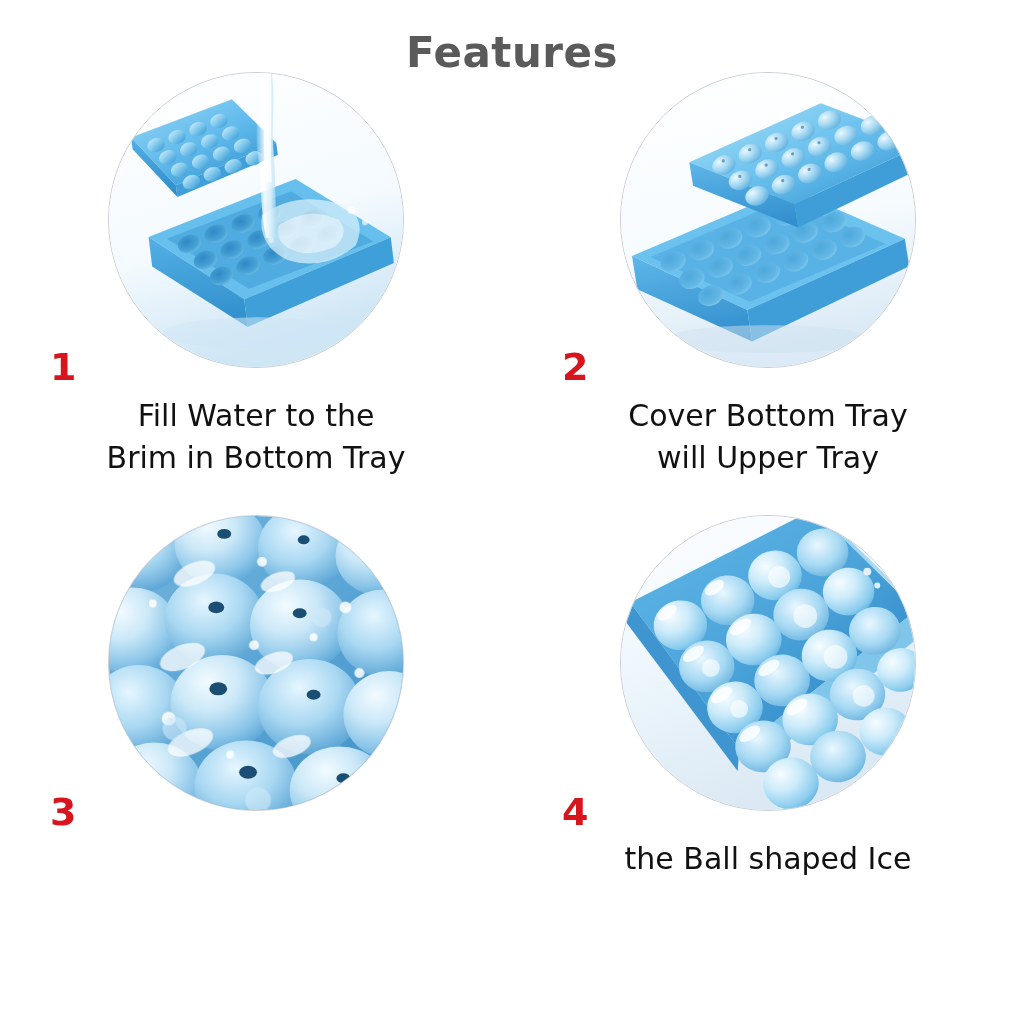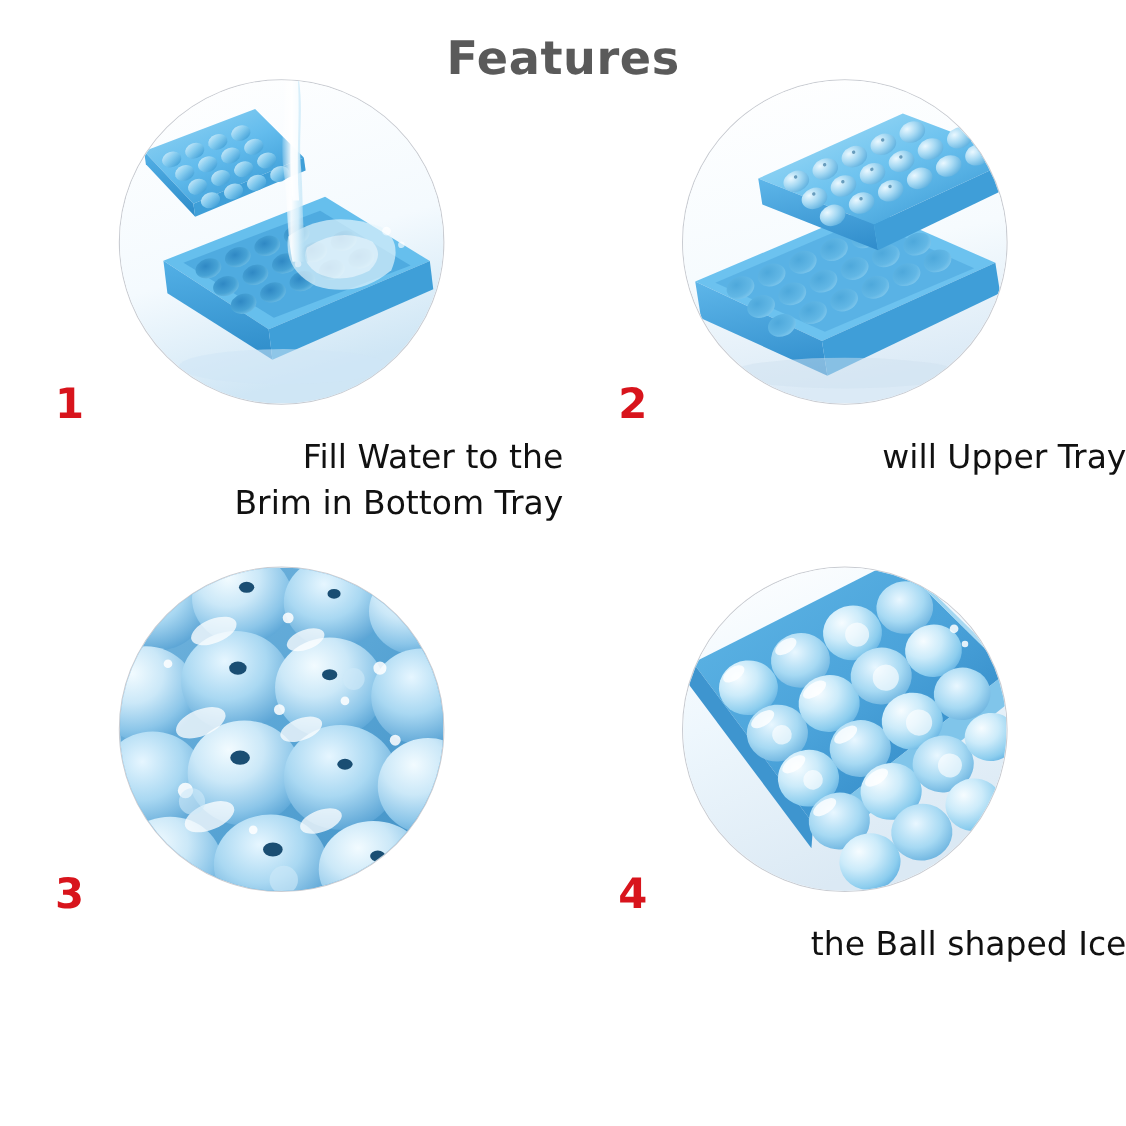--- a/index.html
+++ b/index.html
@@ -91,21 +91,21 @@
     position: absolute;
     top: 335px;
     left: 0;
     width: 512px;
     text-align: center;
     font-size: 30px;
     line-height: 42px;
     color: #111111;
     font-weight: 400;
   }
-  .caption .cap-line { display: block; white-space: pre; text-align: right; }
+  .caption .cap-line { display: block; white-space: pre; }
 </style>
 </head>
 <body>
 
 <div class="page-title">Features</div>
 
 <div class="features-grid">
 
   <div class="feature-panel panel-1">
     <div class="photo-circle">
@@ -307,20 +307,21 @@
               <circle cx="100" cy="77" r="1.6"></circle>
                 <circle cx="128" cy="70" r="1.6"></circle>
             </g>
           </g>
           <ellipse cx="148" cy="268" rx="104" ry="14" fill="#cfe2ef" opacity="0.5"></ellipse>
         </svg>
       </div>
     </div>
     <div class="step-number">2</div>
     <div class="caption">
+      <span class="cap-line">Cover Bottom Tray</span>
       <span class="cap-line">will Upper Tray</span>
     </div>
   </div>
 
   <div class="feature-panel panel-3">
     <div class="photo-circle">
       <div class="photo-inner">
         <svg viewBox="0 0 296 296" preserveAspectRatio="xMidYMid slice" aria-hidden="true">
           <defs>
             <radialGradient id="ball3" cx="0.36" cy="0.28" r="0.82">

